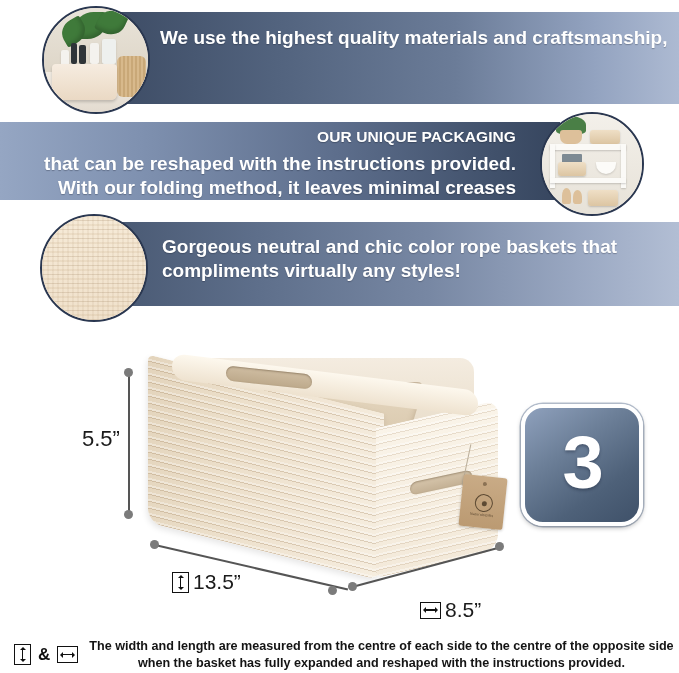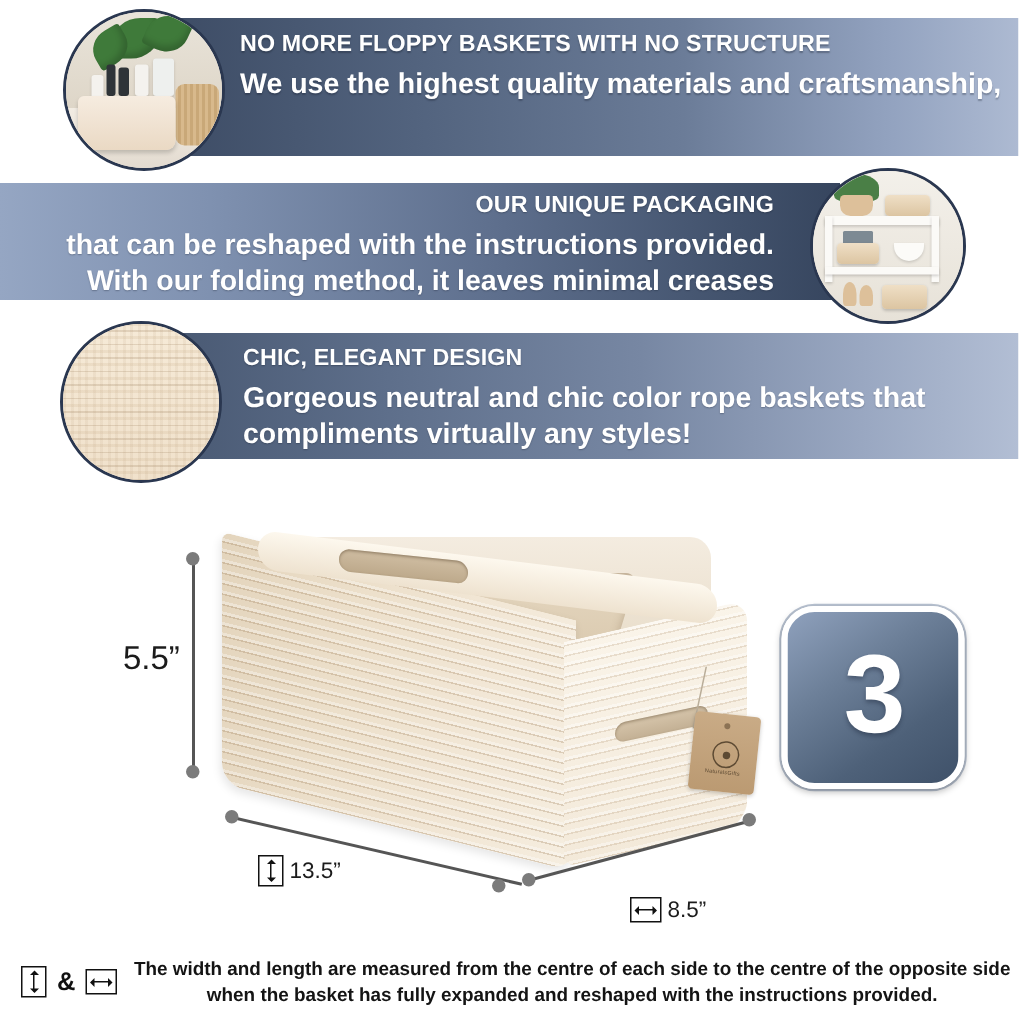--- a/index.html
+++ b/index.html
@@ -218,21 +218,21 @@
 
   
   .dim-dot {
     position:absolute; width:9px; height:9px; border-radius:50%;
     background:#7b7b7b;
   }
   .dim-line { position:absolute; background:#555; }
 
   .dim-label {
     position:absolute;
-    font-size:15px;
+    font-size:21px;
     color:#1b1b1b;
     font-family: "Liberation Sans", sans-serif;
     white-space:nowrap;
     display:flex; align-items:center; gap:4px;
   }
   .dim-label.plain { font-size:22px; }
 
   .boxicon {
     display:inline-block; box-sizing:border-box;
     border:1.6px solid #111; background:#fff;
@@ -301,21 +301,20 @@
   .footer-text {
     font-size:12.6px; color:#141414; line-height:1.32; font-weight:bold;
     margin-left:4px;
   }
   .footer-text div { white-space:nowrap;text-align:center; }
 </style>
 </head>
 <body>
 
 <div class="banner banner-1">
-  <div class="banner-head">NO MORE FLOPPY BASKETS WITH NO STRUCTURE</div>
   <div class="banner-body">
     <div>We use the highest quality materials and craftsmanship,</div>
   </div>
 </div>
 
 <div class="circle circle-1">
   <div class="ph c1-wall"></div>
   <div class="ph c1-counter"></div>
   <div class="ph c1-leaf" style="left:30%;top:4%;width:30%;height:26%;"></div>
   <div class="ph c1-leaf" style="left:52%;top:2%;width:26%;height:24%;transform:rotate(25deg);"></div>
@@ -348,21 +347,20 @@
   <div class="ph c2-book" style="left:20%;top:40%;width:20%;height:12%;"></div>
   <div class="ph c2-basket" style="left:16%;top:48%;width:28%;height:14%;"></div>
   <div class="ph c2-bowl" style="left:54%;top:48%;width:20%;height:12%;"></div>
   <div class="ph c2-shelf" style="left:8%;top:64%;width:76%;height:5%;"></div>
   <div class="ph c2-basket" style="left:46%;top:76%;width:30%;height:16%;"></div>
   <div class="ph c2-pot" style="left:20%;top:74%;width:9%;height:16%;border-radius:50% 50% 20% 20%;"></div>
   <div class="ph c2-pot" style="left:31%;top:76%;width:9%;height:14%;border-radius:50% 50% 20% 20%;"></div>
 </div>
 
 <div class="banner banner-3">
-  <div class="banner-head">CHIC, ELEGANT DESIGN</div>
   <div class="banner-body">
     <div>Gorgeous neutral and chic color rope baskets that</div>
     <div>compliments virtually any styles!</div>
   </div>
 </div>
 
 <div class="circle circle-3">
   <div class="ph c3-rope"></div>
 </div>
 

